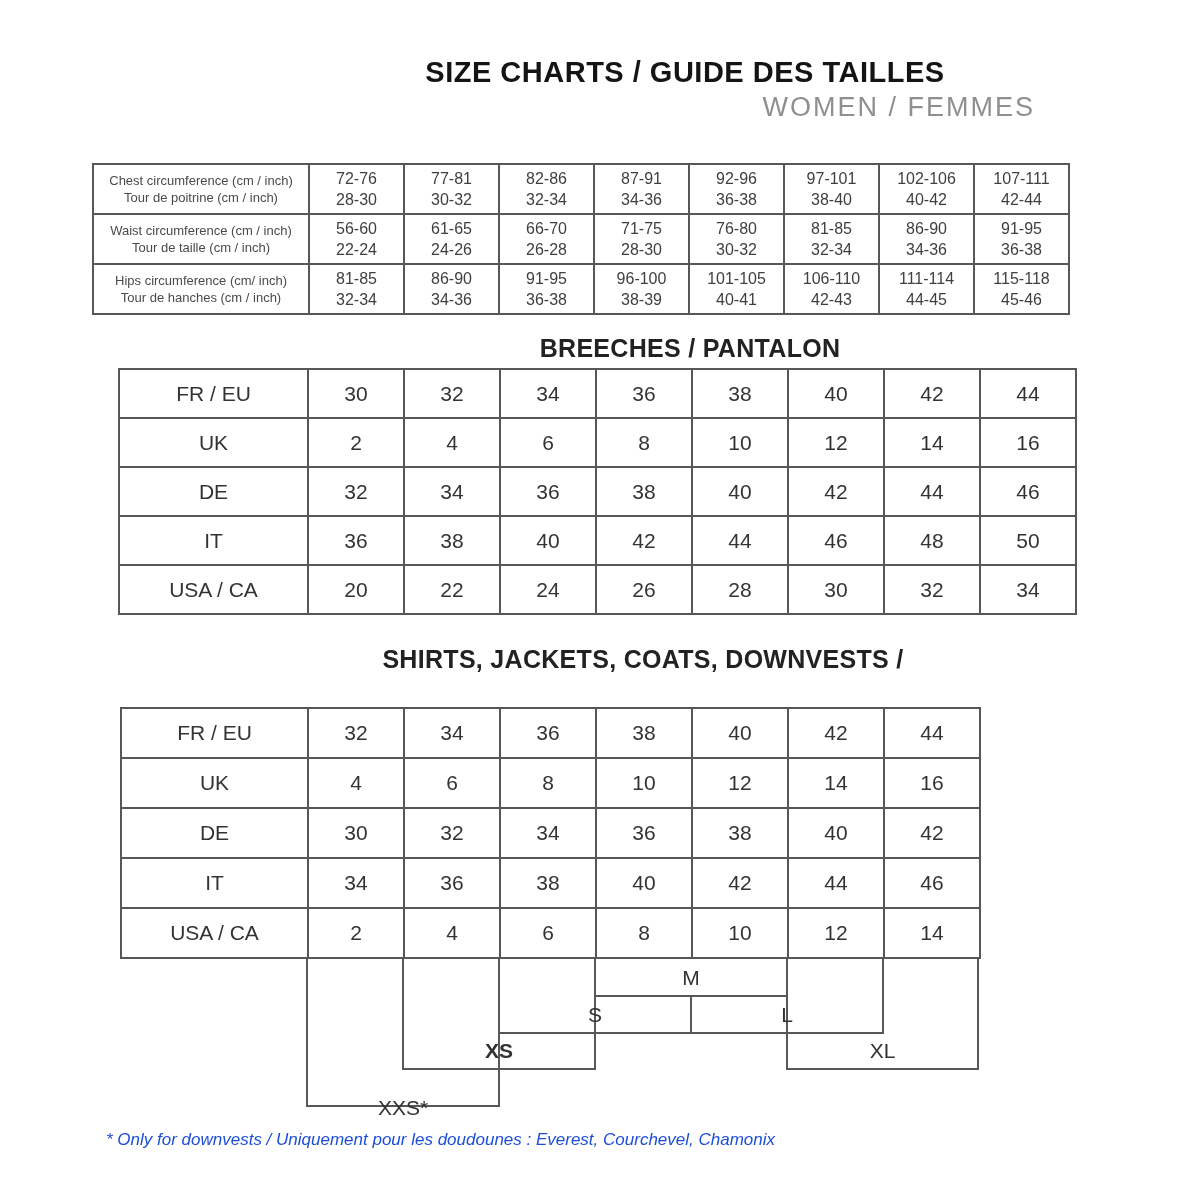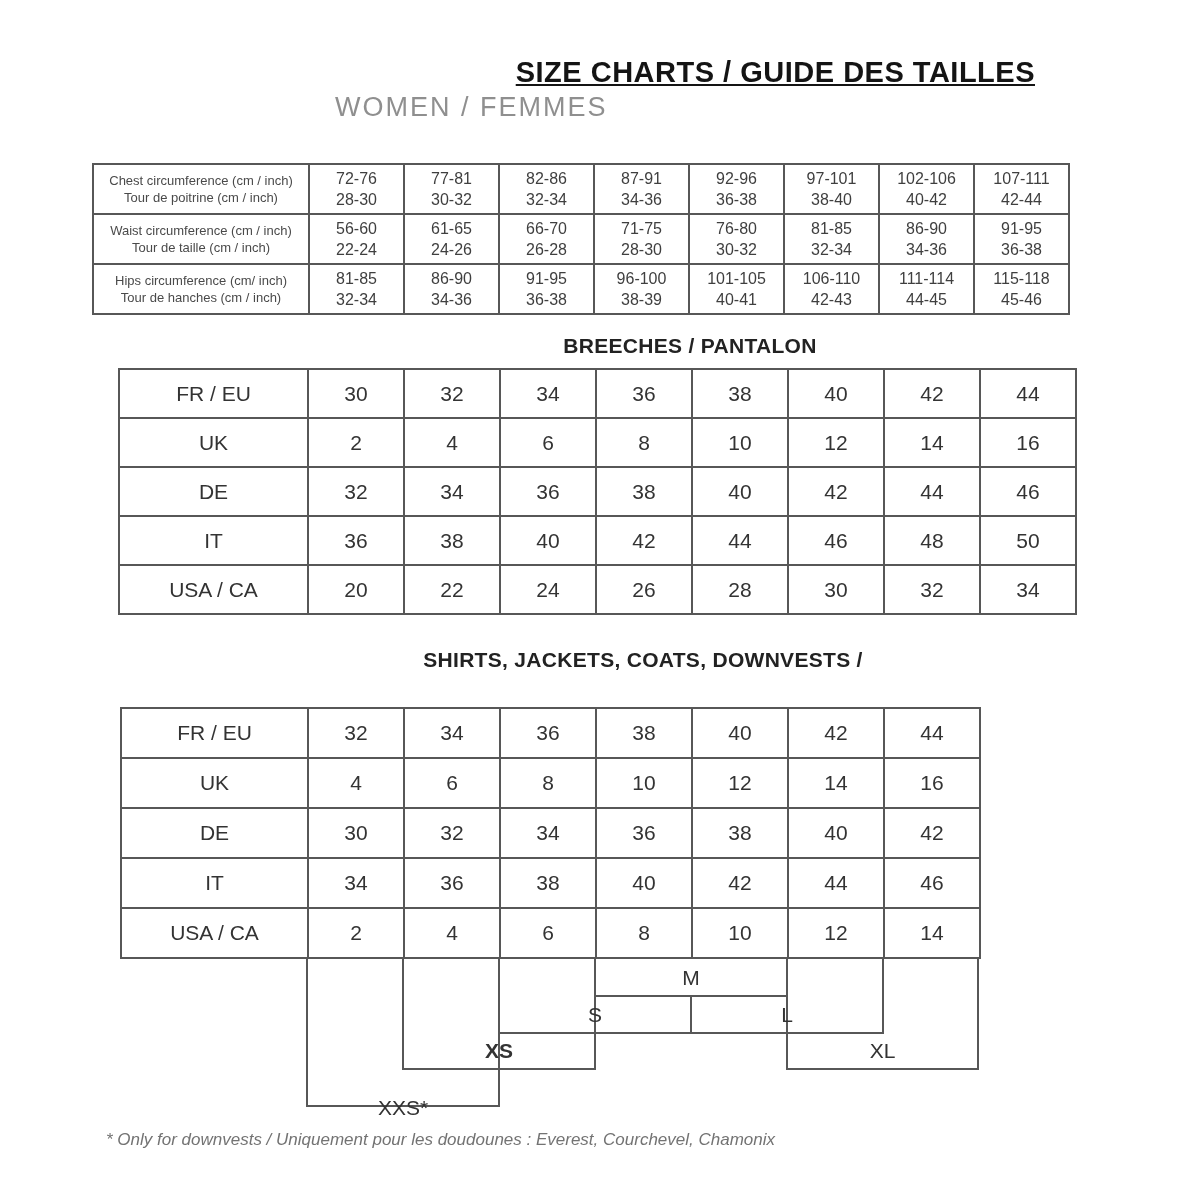--- a/index.html
+++ b/index.html
@@ -2,37 +2,37 @@
 <html><head>
 <meta charset="utf-8">
 <style>
   html,body{margin:0;padding:0;background:#fff;}
   .page{
     position:relative;width:1200px;height:1200px;background:#ffffff;
     font-family:"Liberation Sans", sans-serif;color:#333;overflow:hidden;
   }
   .abs{position:absolute;}
   
-  .title{font-size:29px;font-weight:700;color:#141414;letter-spacing:.5px;text-align:right;text-decoration:underline;}
-  .subtitle{font-size:27px;font-weight:400;color:#8f8f8f;letter-spacing:2px;text-align:left;}
-  .sec-head{font-size:21px;font-weight:700;color:#222;text-align:center;letter-spacing:.3px;}
+  .title{font-size:29px;font-weight:700;color:#141414;letter-spacing:.5px;text-align:center;}
+  .subtitle{font-size:27px;font-weight:400;color:#8f8f8f;letter-spacing:2px;text-align:right;}
+  .sec-head{font-size:25px;font-weight:700;color:#222;text-align:center;letter-spacing:.3px;}
   .sec-head div{line-height:27px;}
   
   table{border-collapse:collapse;table-layout:fixed;position:absolute;}
   td{border:2px solid #575757;text-align:center;vertical-align:middle;padding:0;}
   .meas td{height:48px;}
   .meas .lbl{font-size:13px;line-height:17px;color:#4a4a4a;}
   .meas .val{font-size:16px;line-height:21px;color:#3f3f3f;}
   .sizes td{font-size:21px;color:#333;}
   .breeches td{height:47px;}
   .shirts td{height:48px;}
   
   .bline{position:absolute;background:#575757;}
   .blabel{position:absolute;font-size:21px;color:#333;text-align:center;}
-  .footnote{font-style:italic;font-size:17px;color:#737373;}
+  .footnote{font-style:italic;font-size:17px;color:#1d4ed8;}
 </style>
 </head>
 <body>
 
 <div class="page">
 
   <div class="abs title" style="left:335px;top:56px;width:700px;">SIZE CHARTS / GUIDE DES TAILLES</div>
   <div class="abs subtitle" style="left:335px;top:92px;width:700px;">WOMEN / FEMMES</div>
 
   <table class="meas" style="left:92px;top:163px;width:976px;">

